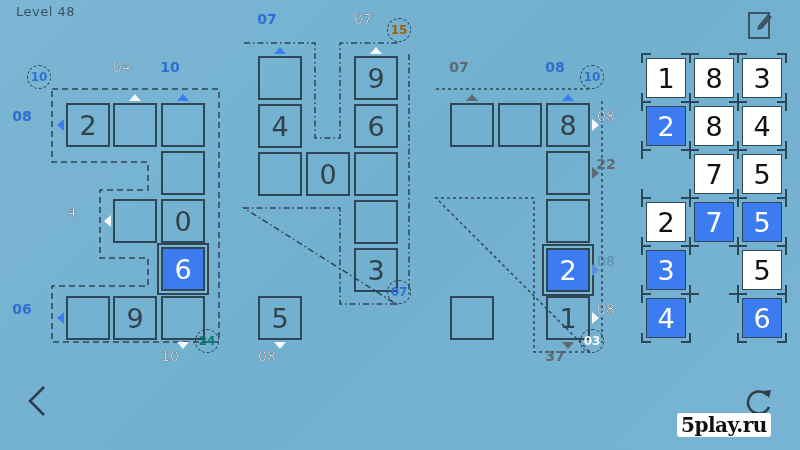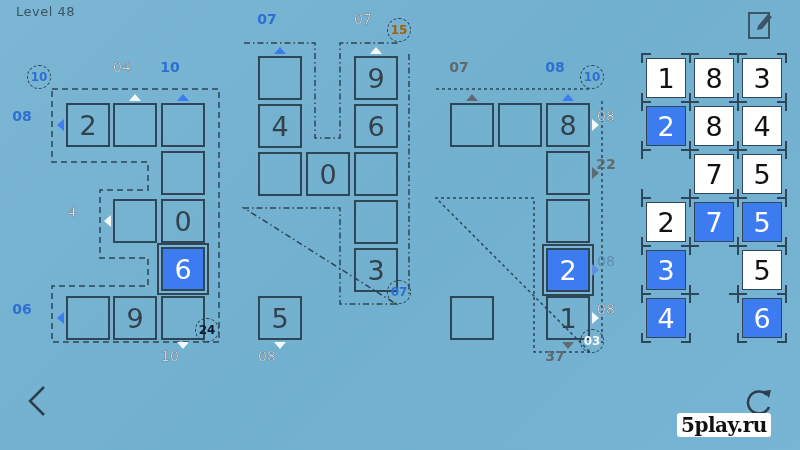--- a/index.html
+++ b/index.html
@@ -113,21 +113,21 @@
     <div class="clue grey" style="left: 446px; top: 59px;">07</div>
     <div class="clue blue" style="left: 542px; top: 59px;">08</div>
     <div class="clue white" style="left: 593px; top: 108px;">08</div>
     <div class="clue grey" style="left: 593px; top: 156px;">22</div>
     <div class="clue faint" style="left: 593px; top: 253px;">08</div>
     <div class="clue white" style="left: 593px; top: 301px;">08</div>
     <div class="clue grey" style="left: 542px; top: 348px;">37</div>
   </div>
 <div id="circles">
     <div class="circ" style="left: 27px; top: 65px; color: rgb(47, 111, 209); font-weight: bold;">10</div>
-    <div class="circ" style="left: 195px; top: 318px; color: #0f172a; font-weight: bold;">24</div>
+    <div class="circ" style="left: 195px; top: 329px; color: #0f766e; font-weight: bold;">24</div>
     <div class="circ" style="left: 387px; top: 18px; color: #a16207; font-weight: bold;">15</div>
     <div class="circ" style="left: 387px; top: 280px; color: rgb(47, 111, 209); font-weight: bold;">07</div>
     <div class="circ" style="left: 580px; top: 65px; color: rgb(47, 111, 209); font-weight: bold;">10</div>
     <div class="circ" style="left: 580px; top: 329px; color: rgb(244, 248, 251); font-weight: bold;">03</div>
   </div>
 <div id="pool">
     <div class="pool-slot" style="left: 644px; top: 56px;">
       <div class="corner c-tl"></div>
       <div class="corner c-tr"></div>
       <div class="corner c-bl"></div>

